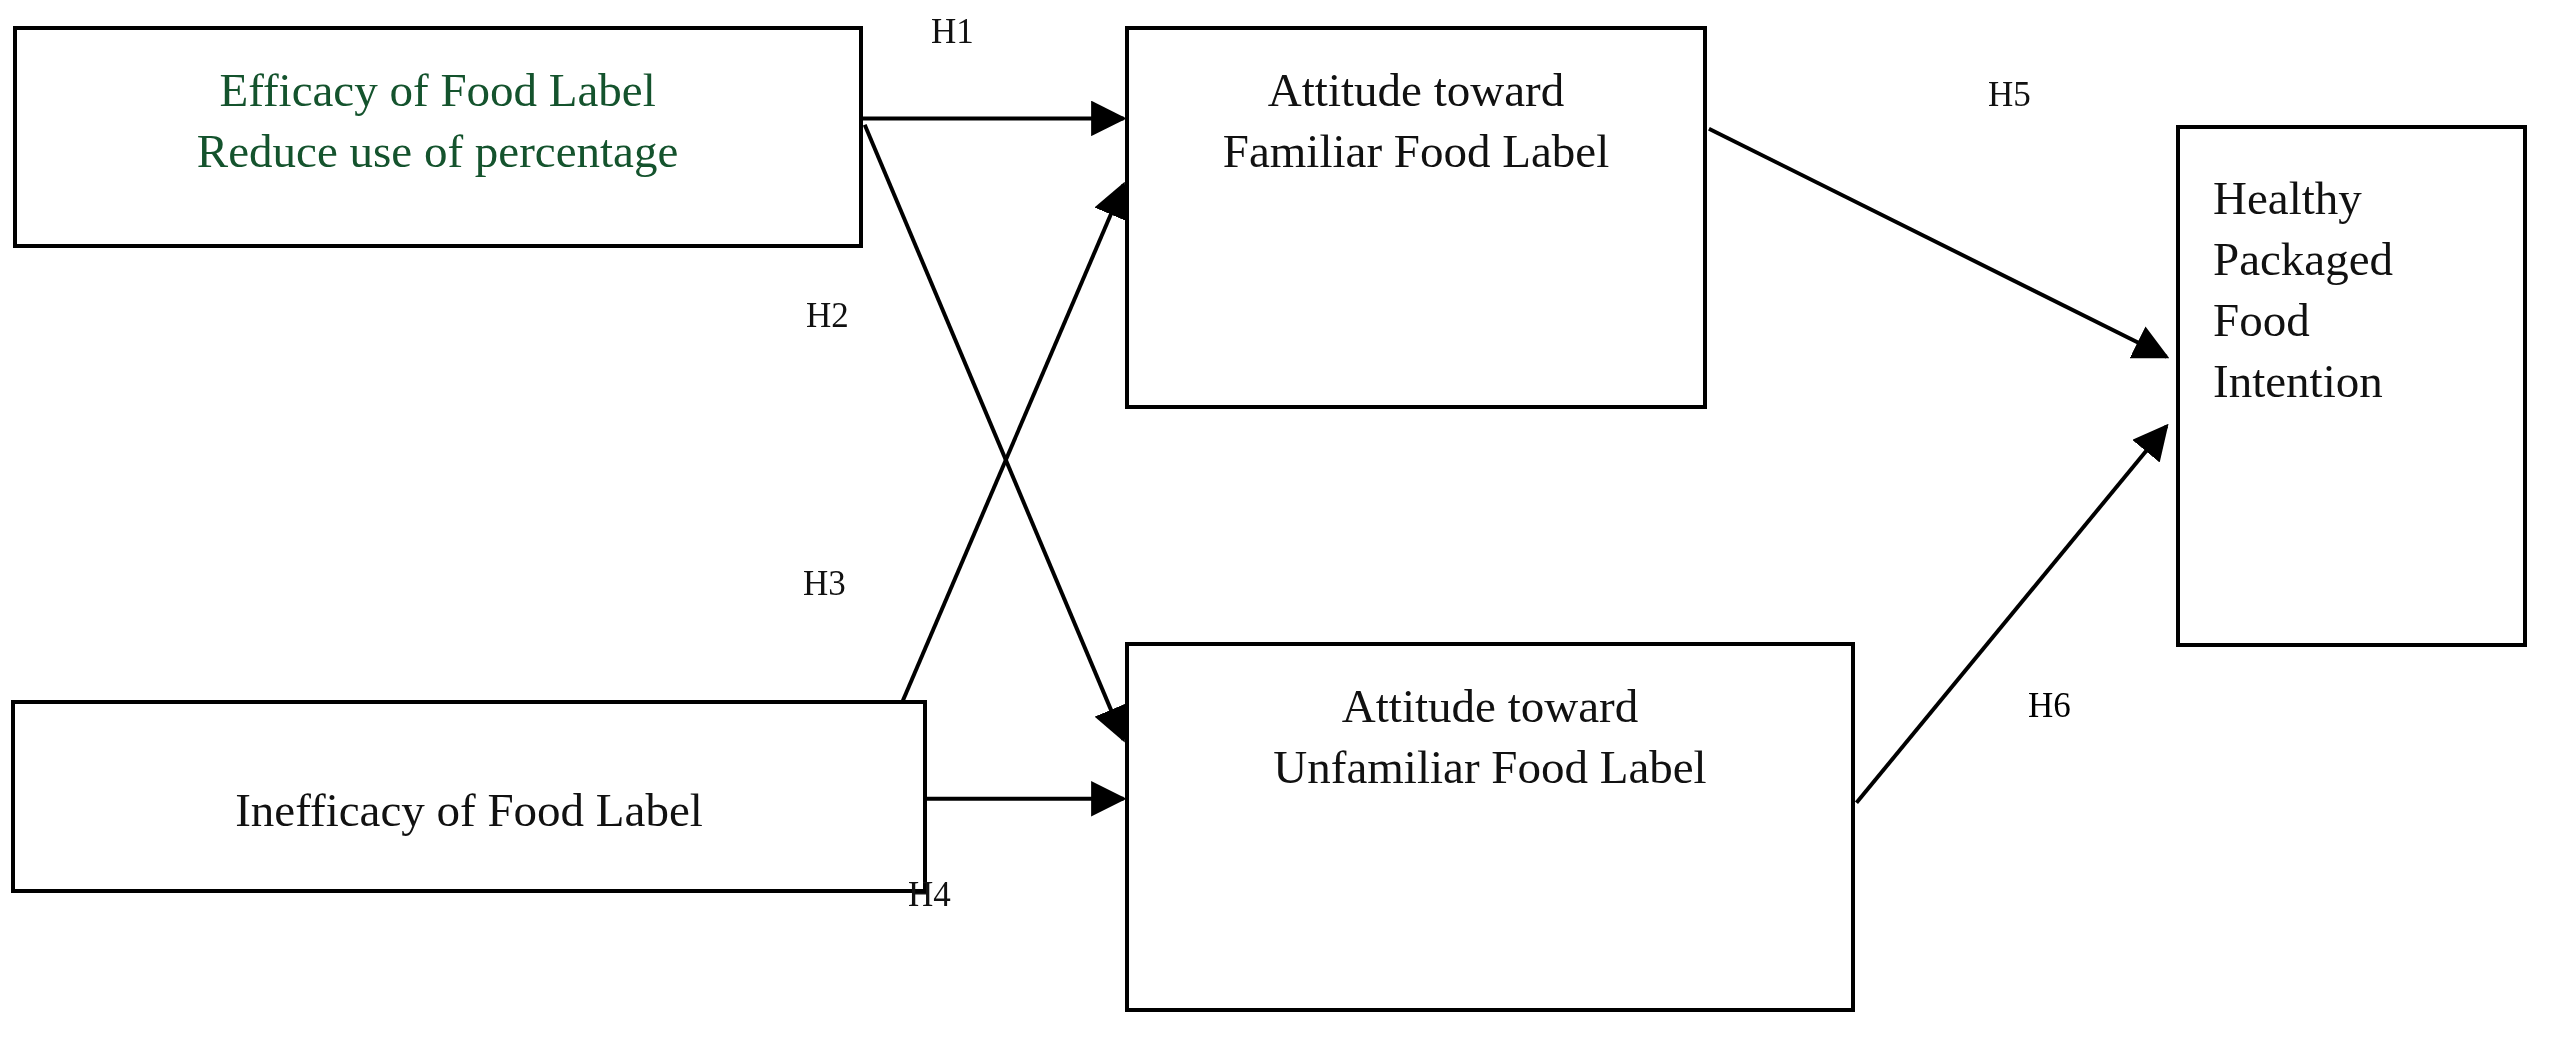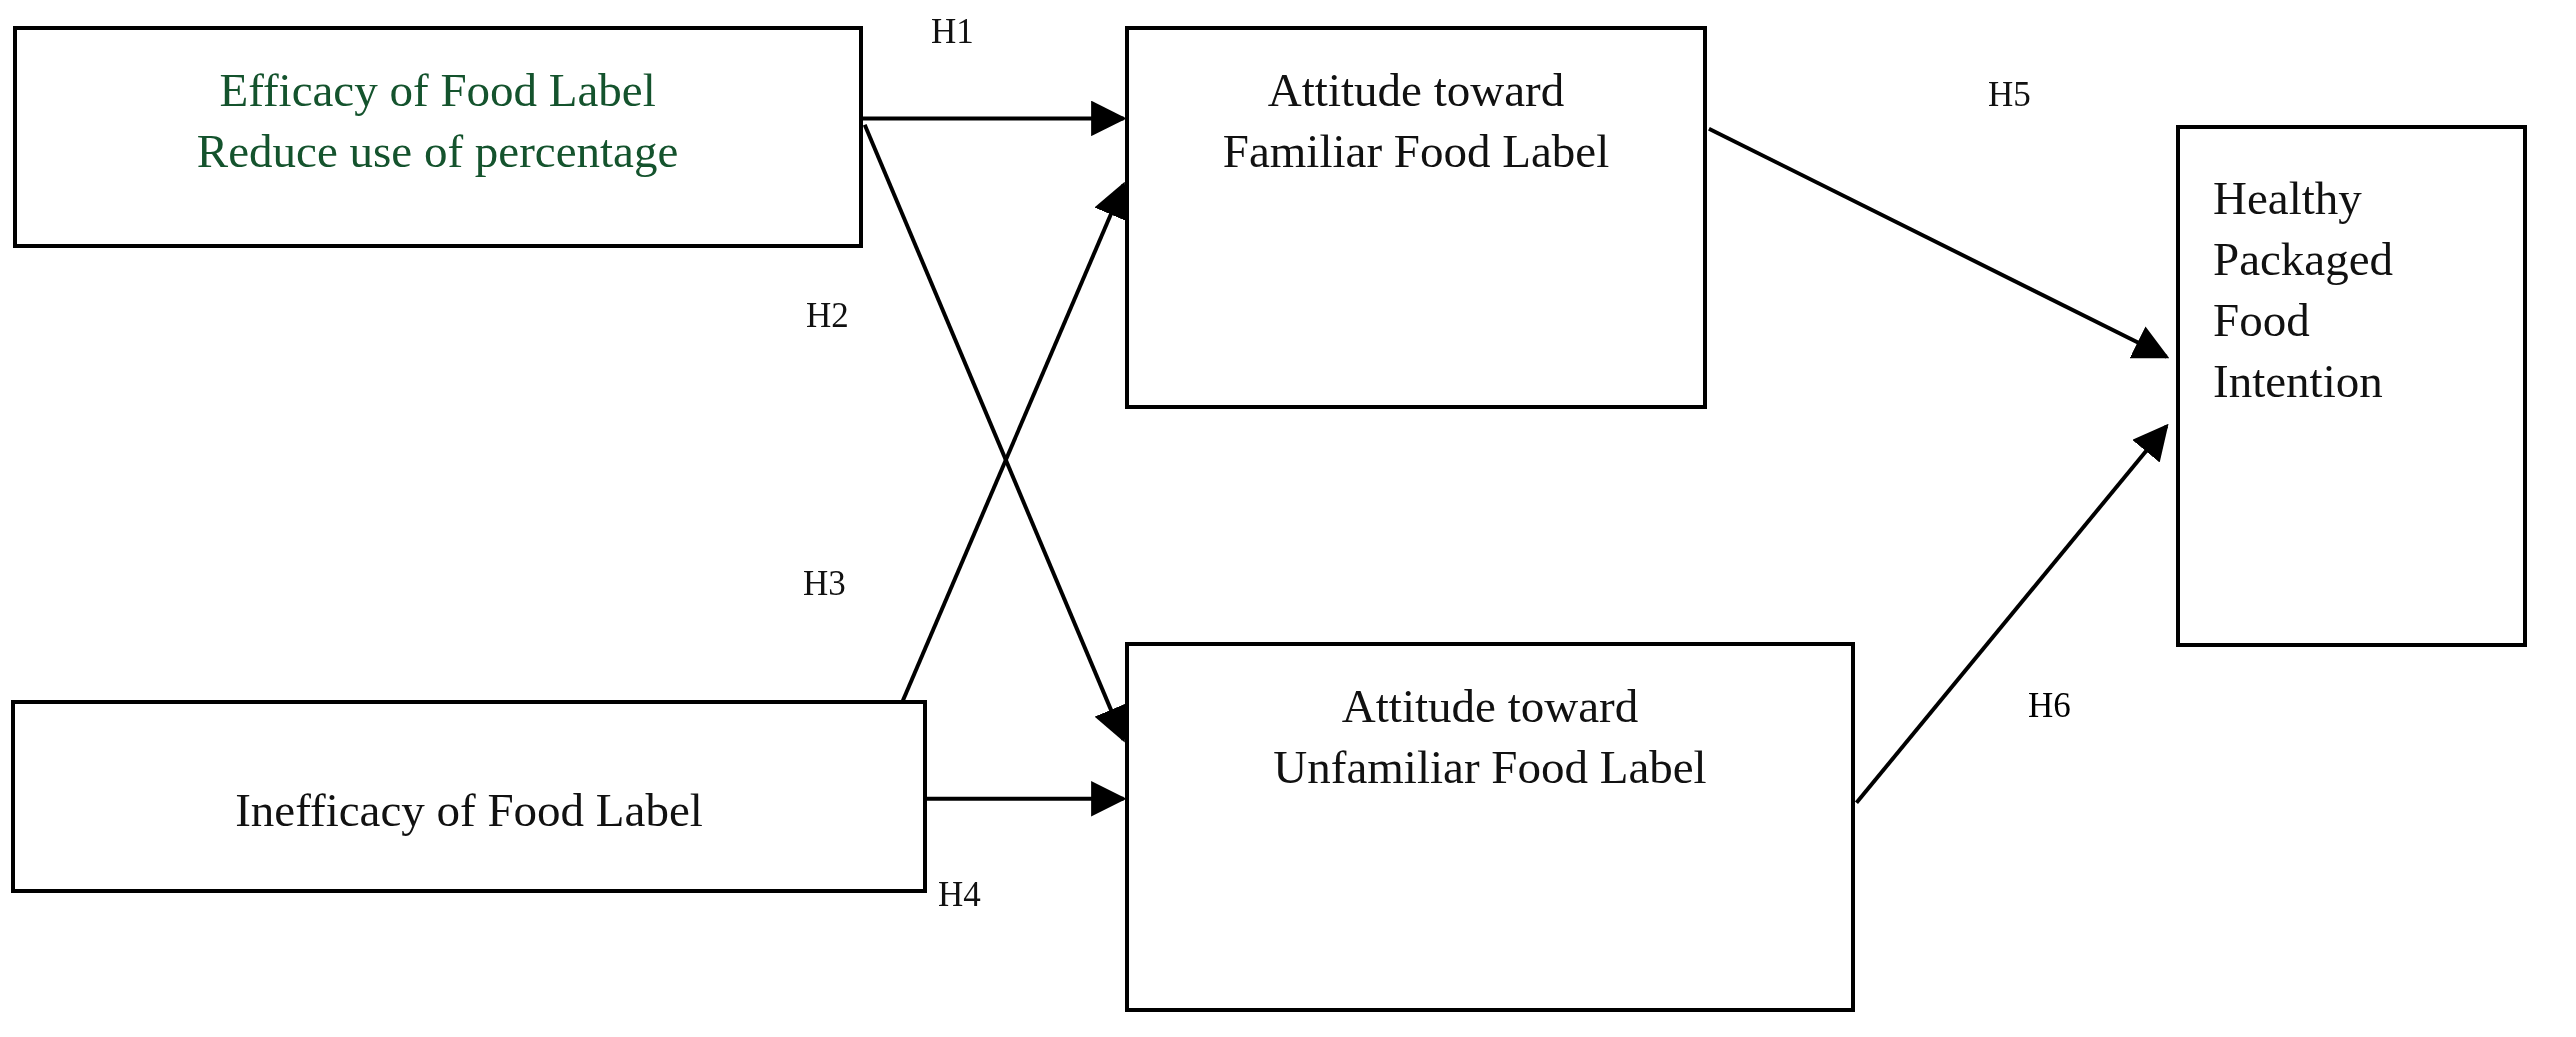--- a/index.html
+++ b/index.html
@@ -91,19 +91,19 @@
         <div class="node-inner left" style="font-size: 47px; color: rgb(17, 17, 17); padding-left: 33px;">Healthy
 Packaged
 Food
 Intention</div>
       </div>
     </div>
   <div id="labels-group">
       <div class="hyp-label" style="left: 931px; top: 14px; font-size: 35px; color: rgb(17, 17, 17);">H1</div>
       <div class="hyp-label" style="left: 806px; top: 298px; font-size: 35px; color: rgb(17, 17, 17); text-align: right;">H2</div>
       <div class="hyp-label" style="left: 803px; top: 566px; font-size: 35px; color: rgb(17, 17, 17); text-align: center;">H3</div>
-      <div class="hyp-label" style="left: 938px; top: 877px; font-size: 35px; color: rgb(17, 17, 17);">H4</div>
+      <div class="hyp-label" style="left: 908px; top: 877px; font-size: 35px; color: rgb(17, 17, 17);">H4</div>
       <div class="hyp-label" style="left: 1988px; top: 77px; font-size: 35px; color: rgb(17, 17, 17);">H5</div>
       <div class="hyp-label" style="left: 2028px; top: 688px; font-size: 35px; color: #000000;">H6</div>
     </div>
 
 </div>
 
 
 </body></html>

